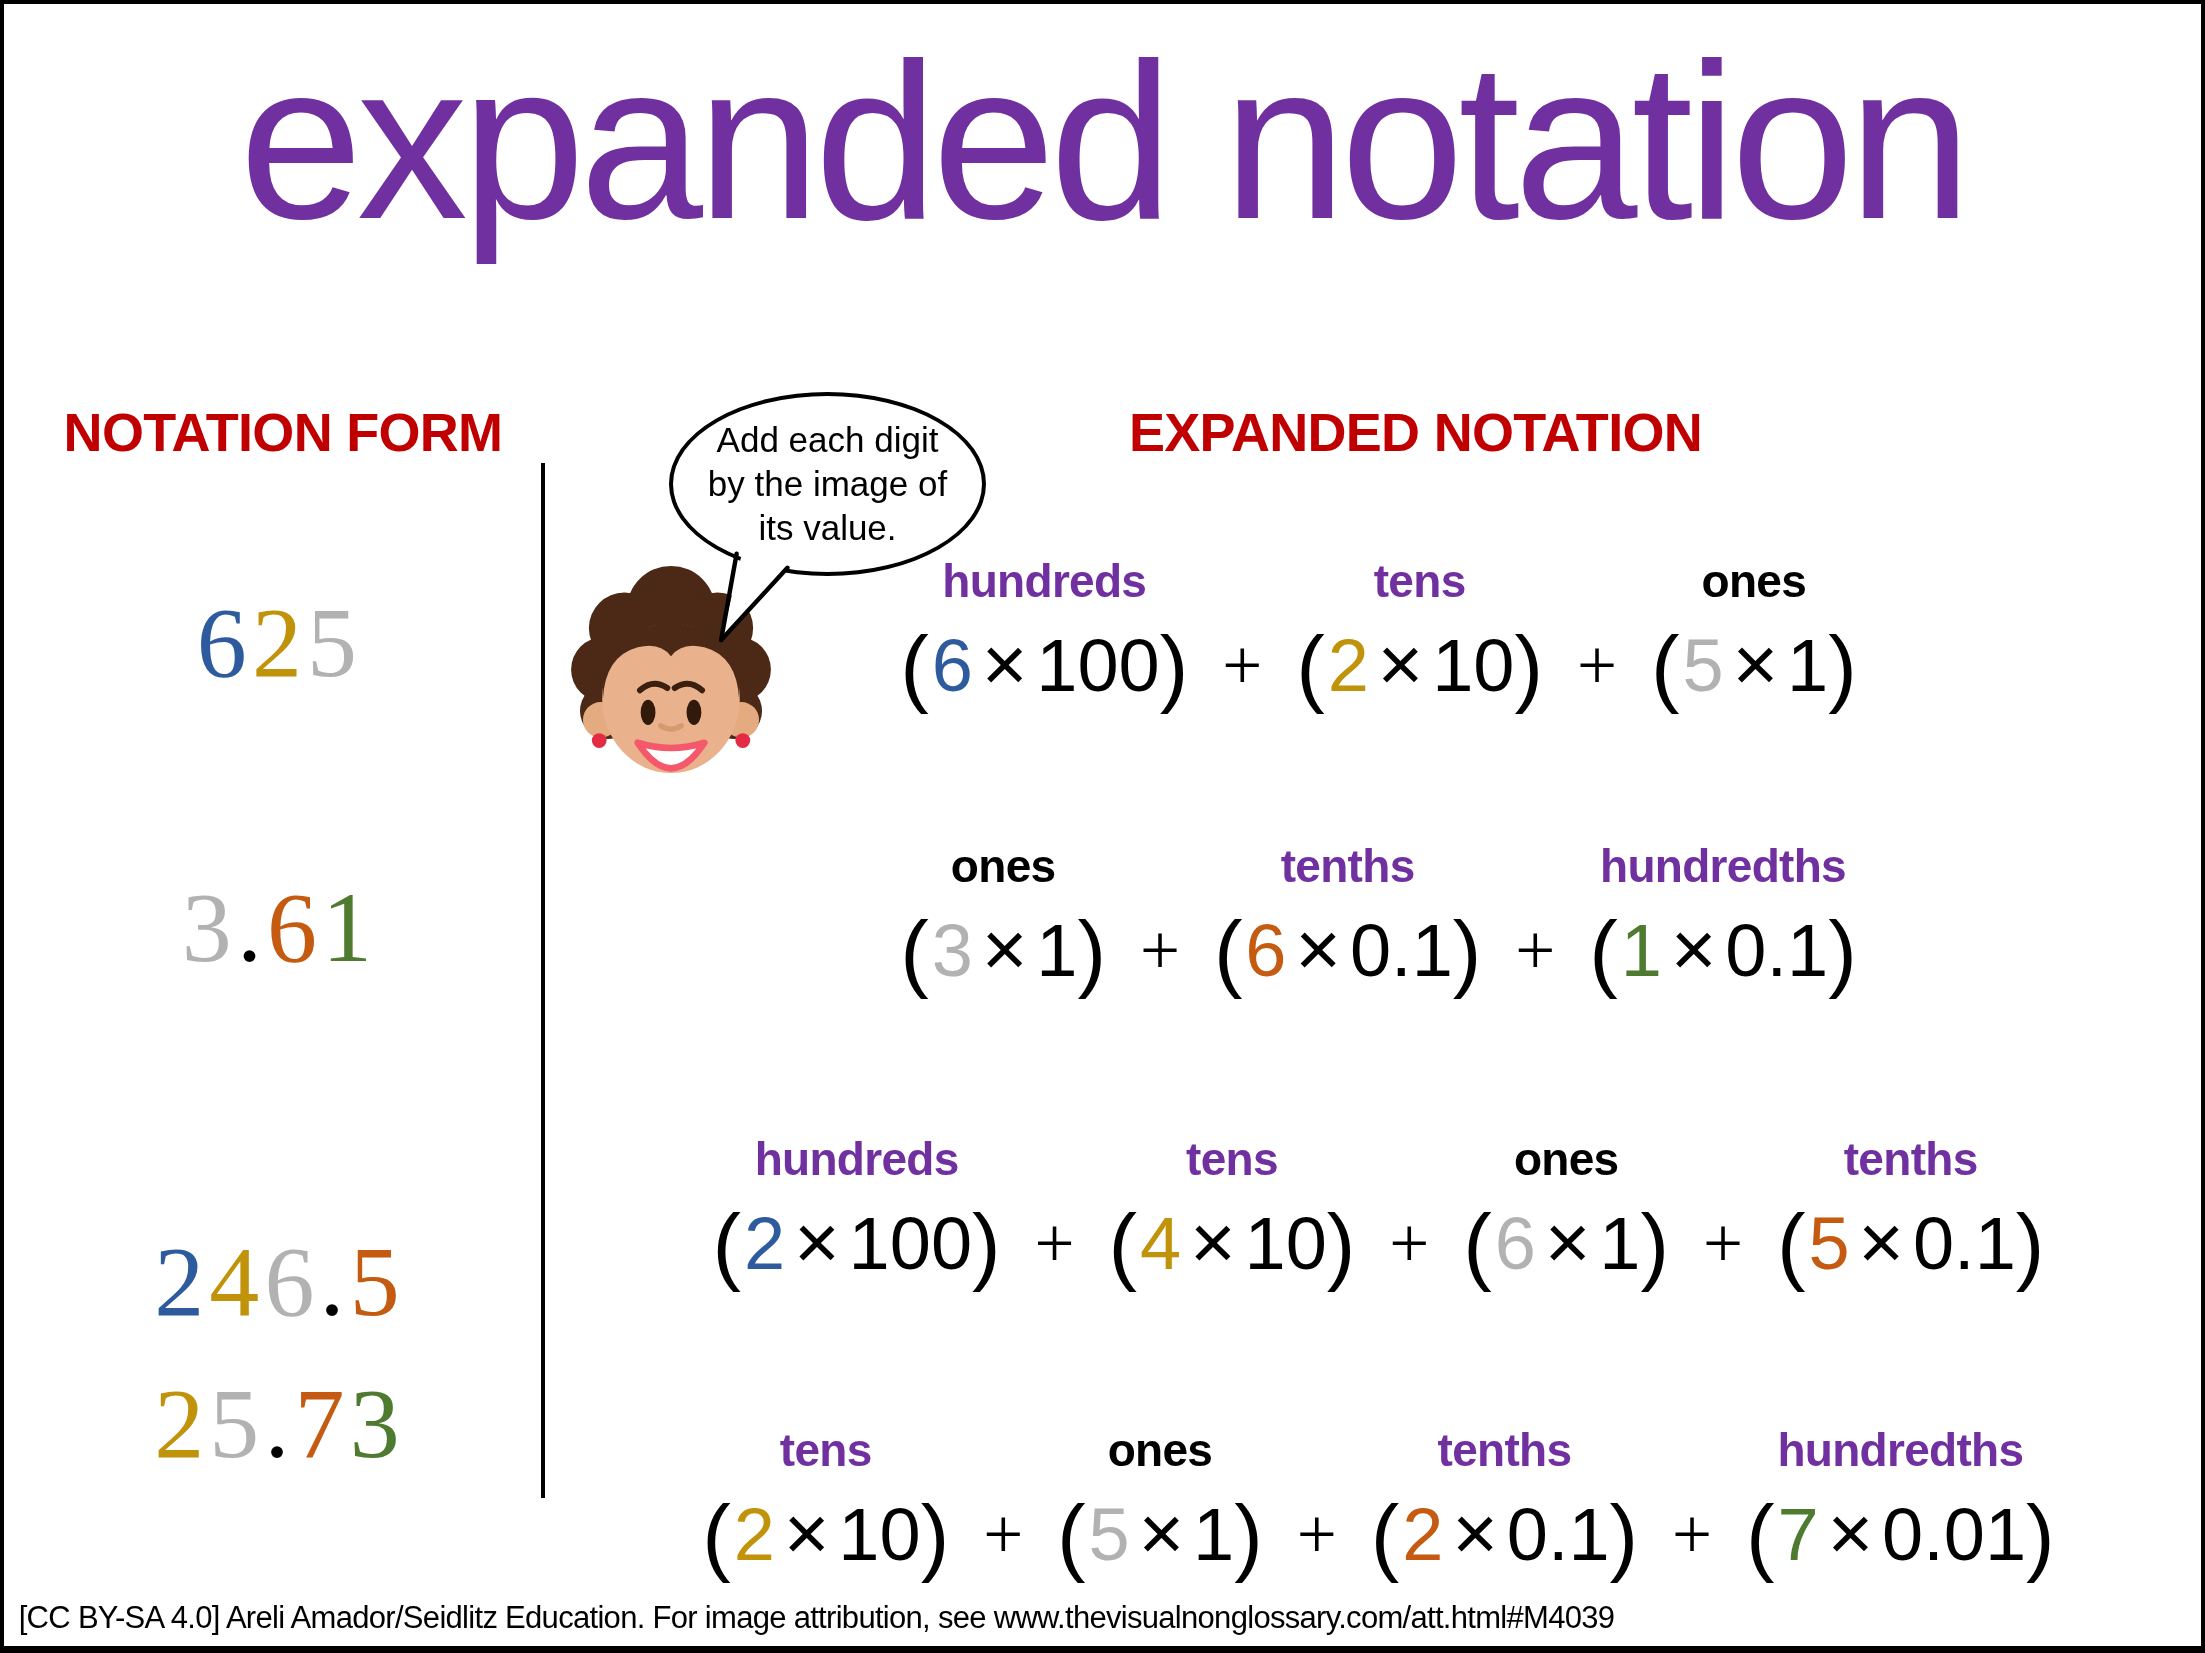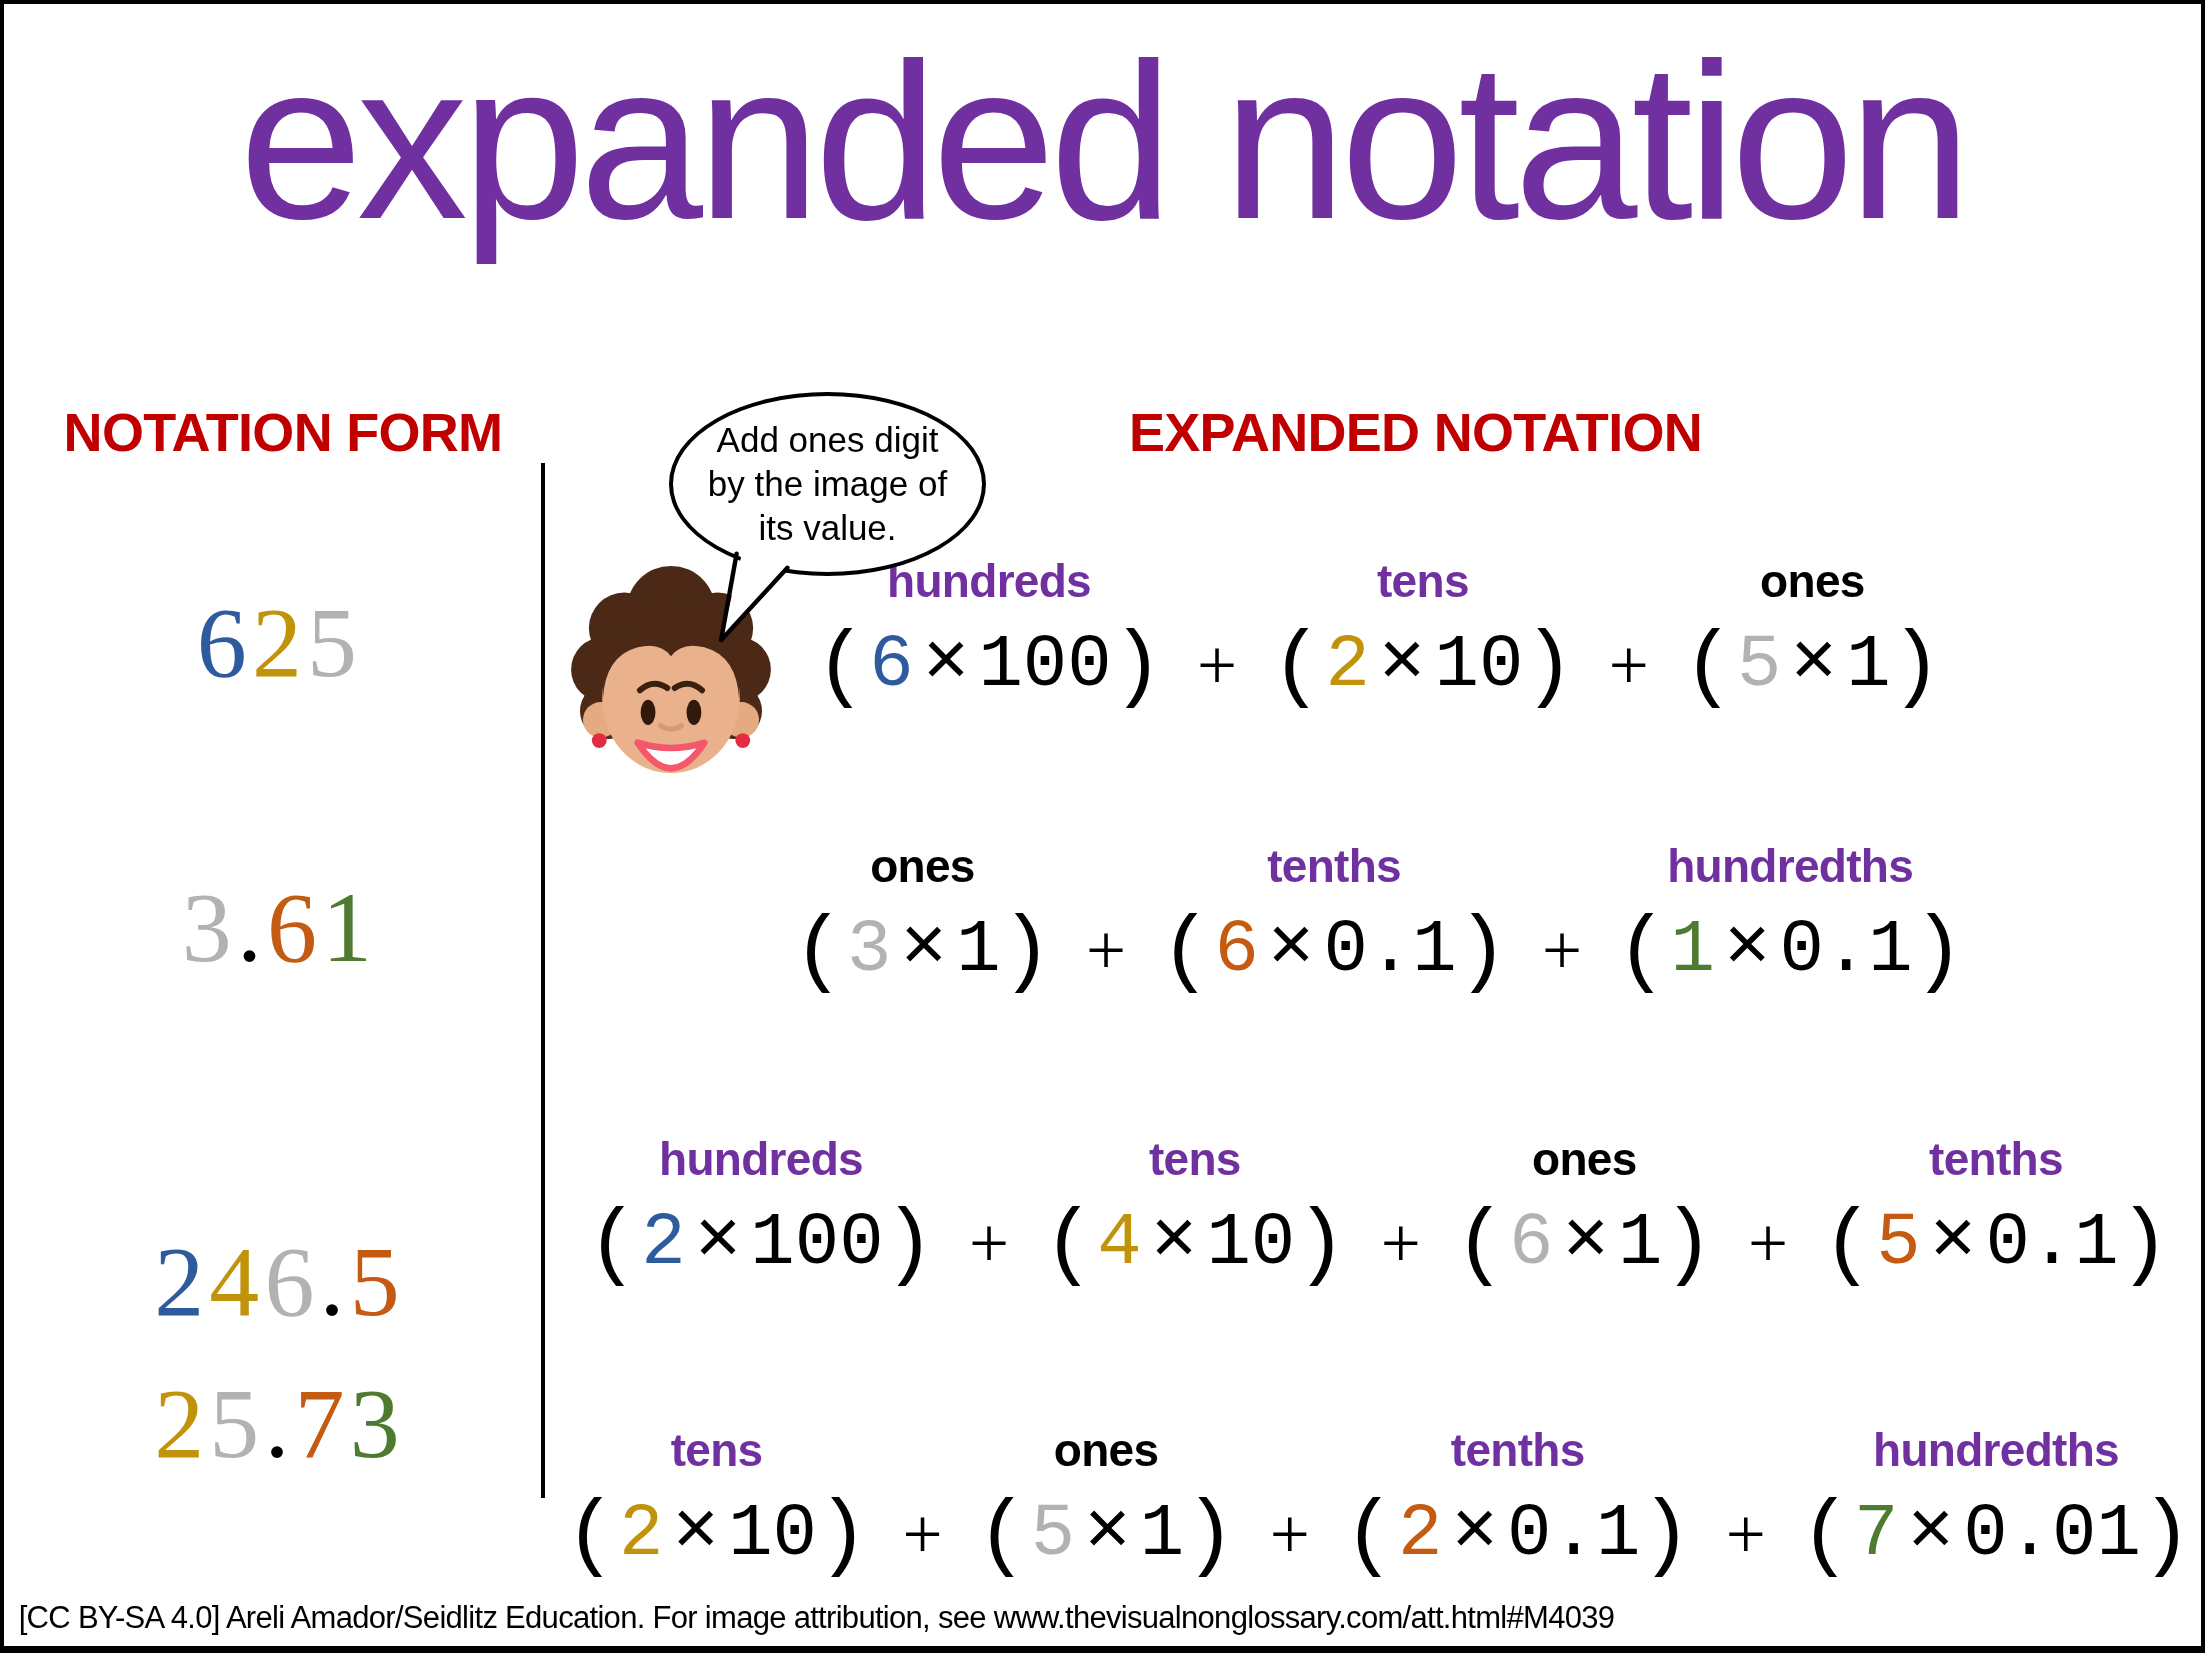--- a/index.html
+++ b/index.html
@@ -27,41 +27,41 @@
   .std-number{
     position:absolute;left:22px;width:507px;text-align:center;
     font-family:"Liberation Serif",serif;font-size:100px;line-height:103px;letter-spacing:5.1px;
   }
   .exp-row{
     position:absolute;left:555px;width:1639px;display:flex;justify-content:center;
     align-items:flex-end;gap:31px;
   }
   .group{display:flex;flex-direction:column;align-items:center;}
   .plabel{font-size:46px;font-weight:bold;height:66px;display:flex;align-items:center;letter-spacing:-0.7px;}
-  .term{font-family:Liberation Mono, monospace;font-size:74px;line-height:101px;white-space:nowrap;color:#000;}
+  .term{font-family:Liberation Sans, sans-serif;font-size:74px;line-height:101px;white-space:nowrap;color:#000;}
   .term .digit{margin:0 8.8px 0 2.9px;}
   .term .times{margin-right:8.8px;font-size:1.06em;}
   .term .paren{font-size:1.16em;line-height:0;vertical-align:-0.06em;}
   .plus{font-family:"Liberation Serif",serif;font-size:71px;line-height:101px;padding:0 2.9px;color:#000;}
   .footer{position:absolute;left:14.7px;bottom:10.3px;font-size:31px;letter-spacing:-0.7px;color:#000;}
 </style>
 </head>
 <body>
 
 <div id="page">
 
   <h1 class="page-title" style="color: rgb(112, 48, 160);">expanded notation</h1>
 
   <div class="hdr hdr-left" style="color: rgb(192, 0, 0);">NOTATION FORM</div>
   <div class="hdr hdr-right" style="color: rgb(192, 0, 0);">EXPANDED NOTATION</div>
 
   <div class="divider"></div>
 
   <div class="bubble">
-    <div>Add ones digit</div>
+    <div>Add each digit</div>
     <div>by the image of</div>
     <div>its value.</div>
   </div>
 
   <svg class="tail-svg" viewBox="0 0 220 190">
     <polygon points="78,38 152,60 45,175" fill="#ffffff"></polygon>
     <path d="M 45 175 L 66 58" stroke="#000" stroke-width="6" stroke-linecap="round" fill="none"></path>
     <path d="M 45 175 L 135 77" stroke="#000" stroke-width="6" stroke-linecap="round" fill="none"></path>
   </svg>
 

